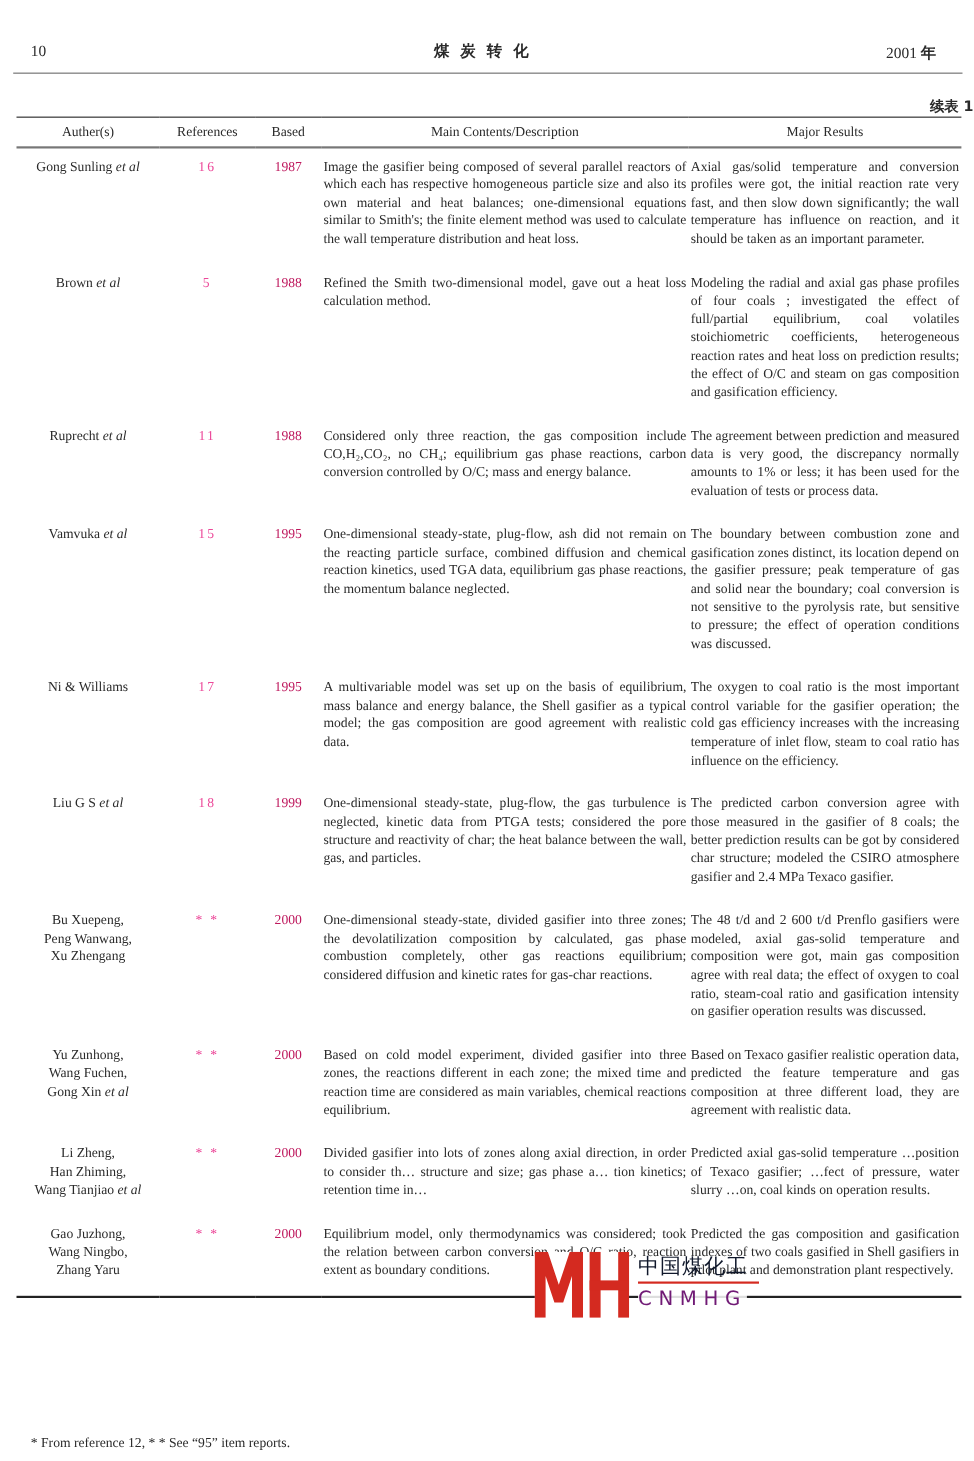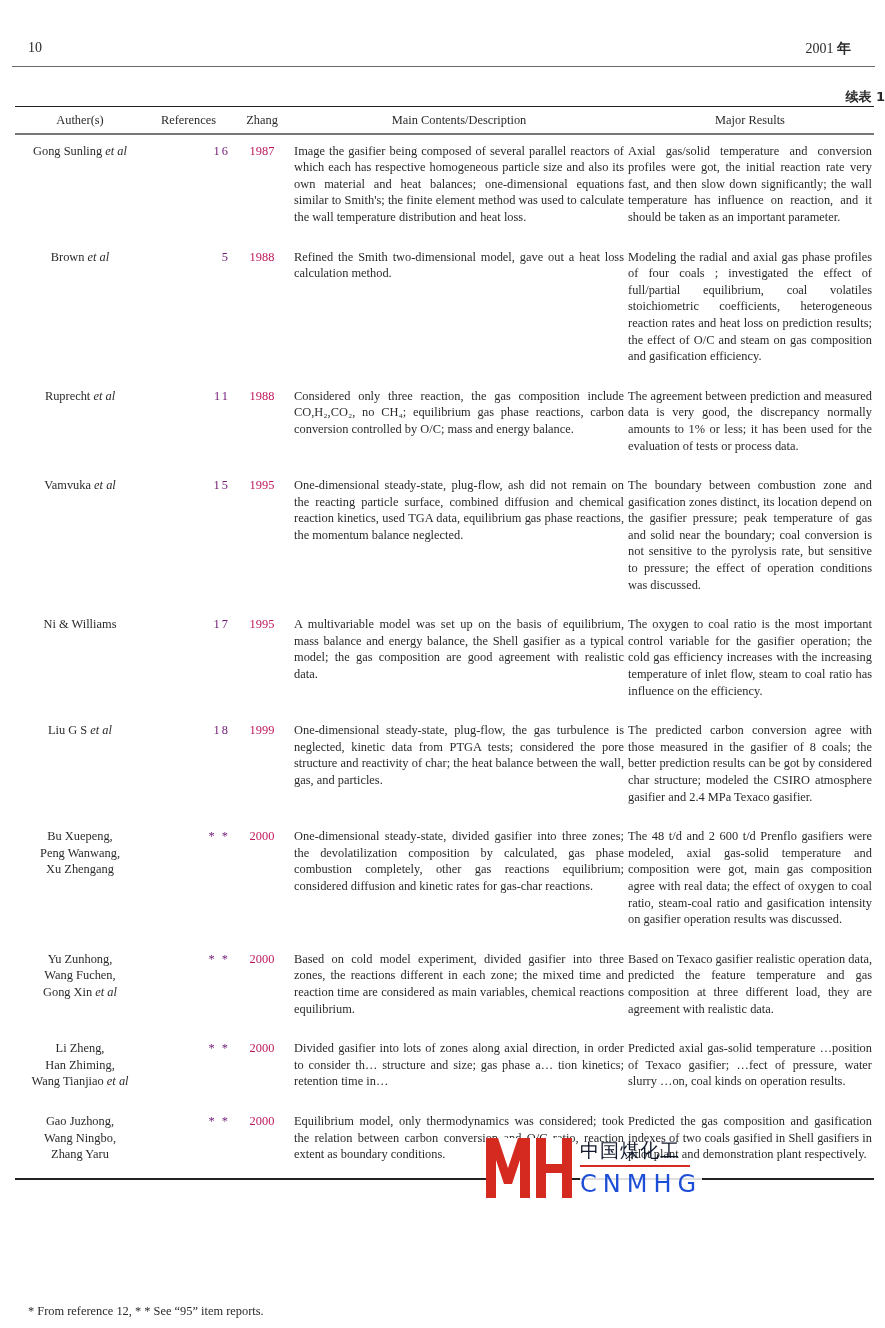--- a/index.html
+++ b/index.html
@@ -32,56 +32,57 @@
   table.data col.c5 { width: 248px; }
   table.data thead tr { border-top: 1.6px solid #222; border-bottom: 2px solid #777; }
   table.data thead th { font-weight: normal; text-align: center; padding: 5px 2px 4px; }
   table.data tbody tr:last-child { border-bottom: 2.5px solid #222; }
   table.data td { vertical-align: top; padding: 8px 2px 0; }
   table.data tbody tr td { padding-bottom: 15px; }
   td.author, td.ref, td.year { text-align: center; }
   td.author { white-space: pre-line; }
   td.desc { text-align: justify; padding-left: 6px; padding-right: 12px; margin-left: 18px; }
   td.result { text-align: justify; padding-left: 4px; padding-right: 8px; }
-  td.ref { letter-spacing: 2px; color: #701a75; text-align: right; }
+  td.ref { letter-spacing: 2px; color: #ec4899; }
   td.year { color: #be185d; }
   i { font-style: italic; }
 
   .footnote { position: absolute; left: 28px; top: 1304px; font-size: 12.4px; }
 
   .watermark { position: absolute; left: 486px; top: 1138px; width: 210px; height: 60px; }
   .wm-mark { position: absolute; left: 0; top: 0; width: 86px; height: 60px; }
   .wm-cn { position: absolute; left: 94px; top: 0; font-family: "DejaVu Sans", sans-serif; font-size: 19px; color: #0f172a; letter-spacing: 1px; }
   .wm-line { position: absolute; left: 94px; top: 27px; width: 110px; border-top: 2px solid #d42a20; }
-  .wm-en { position: absolute; left: 94px; top: 32px; font-family: "DejaVu Sans", sans-serif; font-size: 24px; color: #1d4ed8; letter-spacing: 6px; background: rgba(255,255,255,0.85); }
+  .wm-en { position: absolute; left: 94px; top: 32px; font-family: "DejaVu Sans", sans-serif; font-size: 18px; color: #701a75; letter-spacing: 6px; background: rgba(255,255,255,0.85); }
 </style>
 </head>
 <body>
 
 <div class="running-head">
   <span class="page-no">10</span>
+  <span class="journal">煤炭转化</span>
   <span class="year"><span>2001</span> <b>年</b></span>
 </div>
 <div class="head-rule"></div>
 
 <div class="caption">续表 1</div>
 
 <table class="data">
   <colgroup>
       <col class="c1">
       <col class="c2">
       <col class="c3">
       <col class="c4">
       <col class="c5">
     </colgroup>
   <thead>
     <tr>
       <th>Auther(s)</th>
       <th>References</th>
-      <th>Zhang</th>
+      <th>Based</th>
       <th>Main Contents/Description</th>
       <th>Major Results</th>
     </tr>
   </thead>
   <tbody id="rows">
       <tr>
         <td class="author"><span>Gong Sunling </span><i>et al</i></td>
         <td class="ref">16</td>
         <td class="year">1987</td>
         <td class="desc">Image the gasifier being composed of several parallel reactors of which each has respective homogeneous particle size and also its own material and heat balances; one-dimensional equations similar to Smith's; the finite element method was used to calculate the wall temperature distribution and heat loss.</td>

